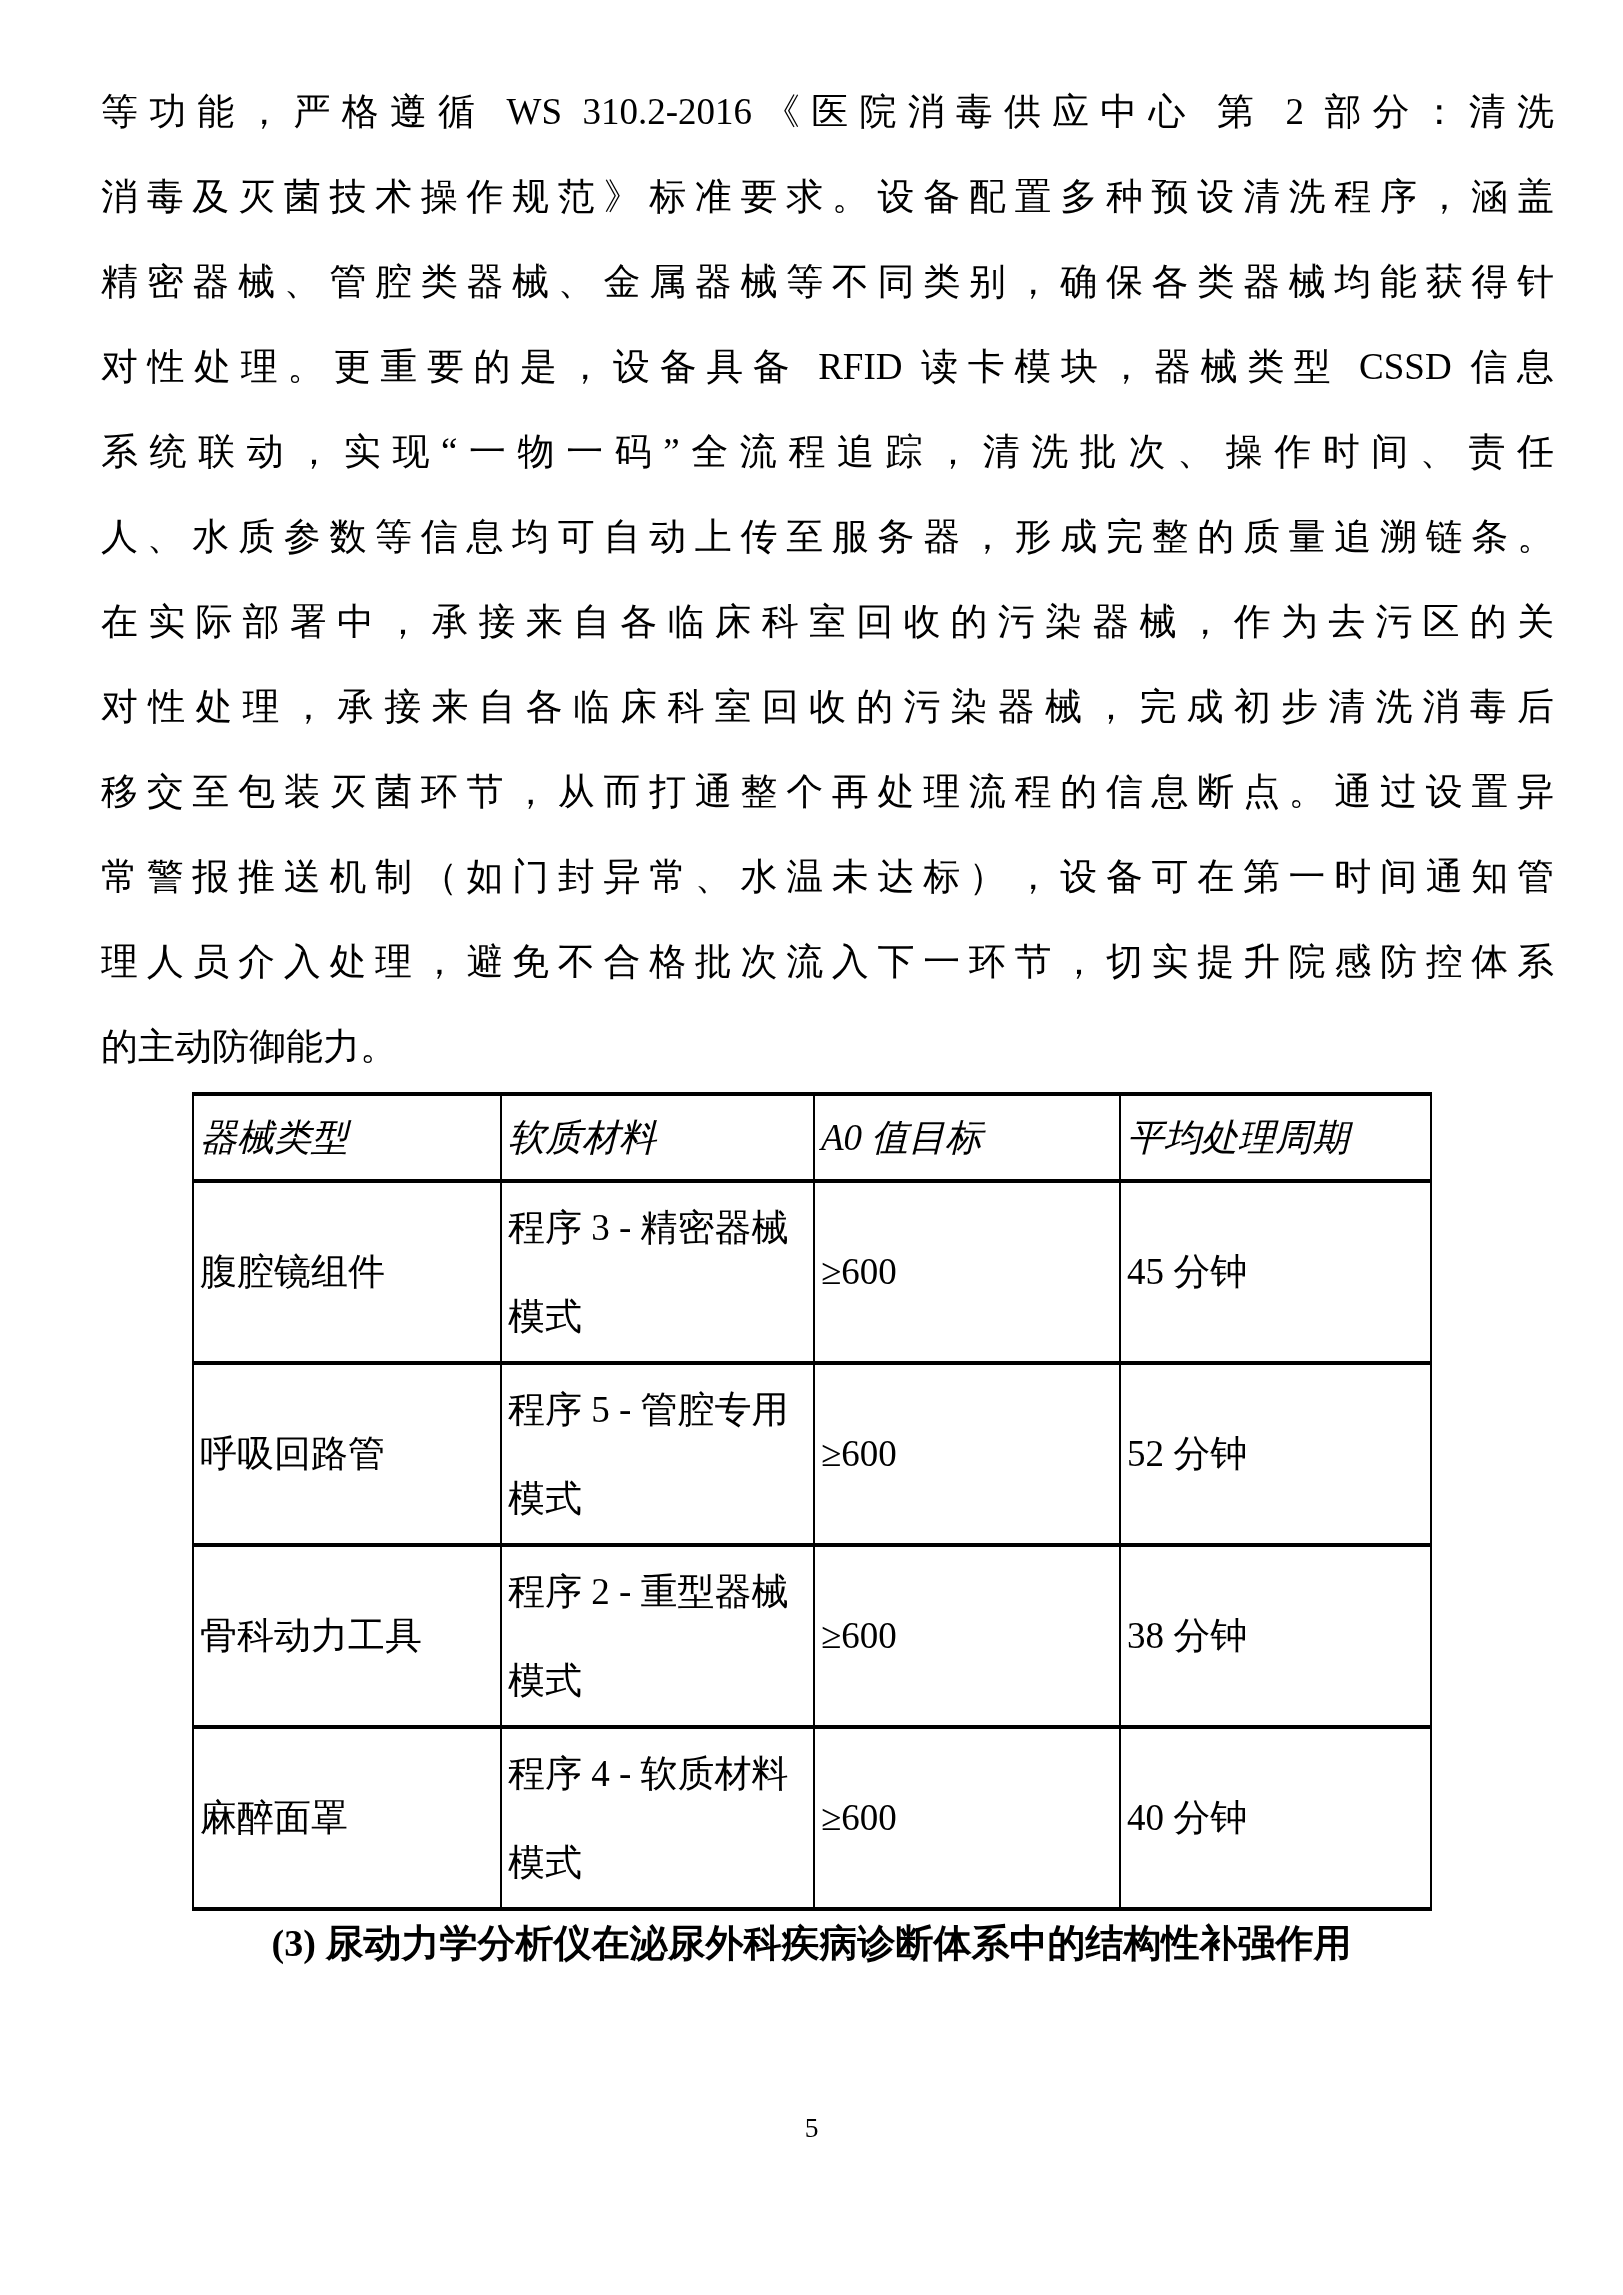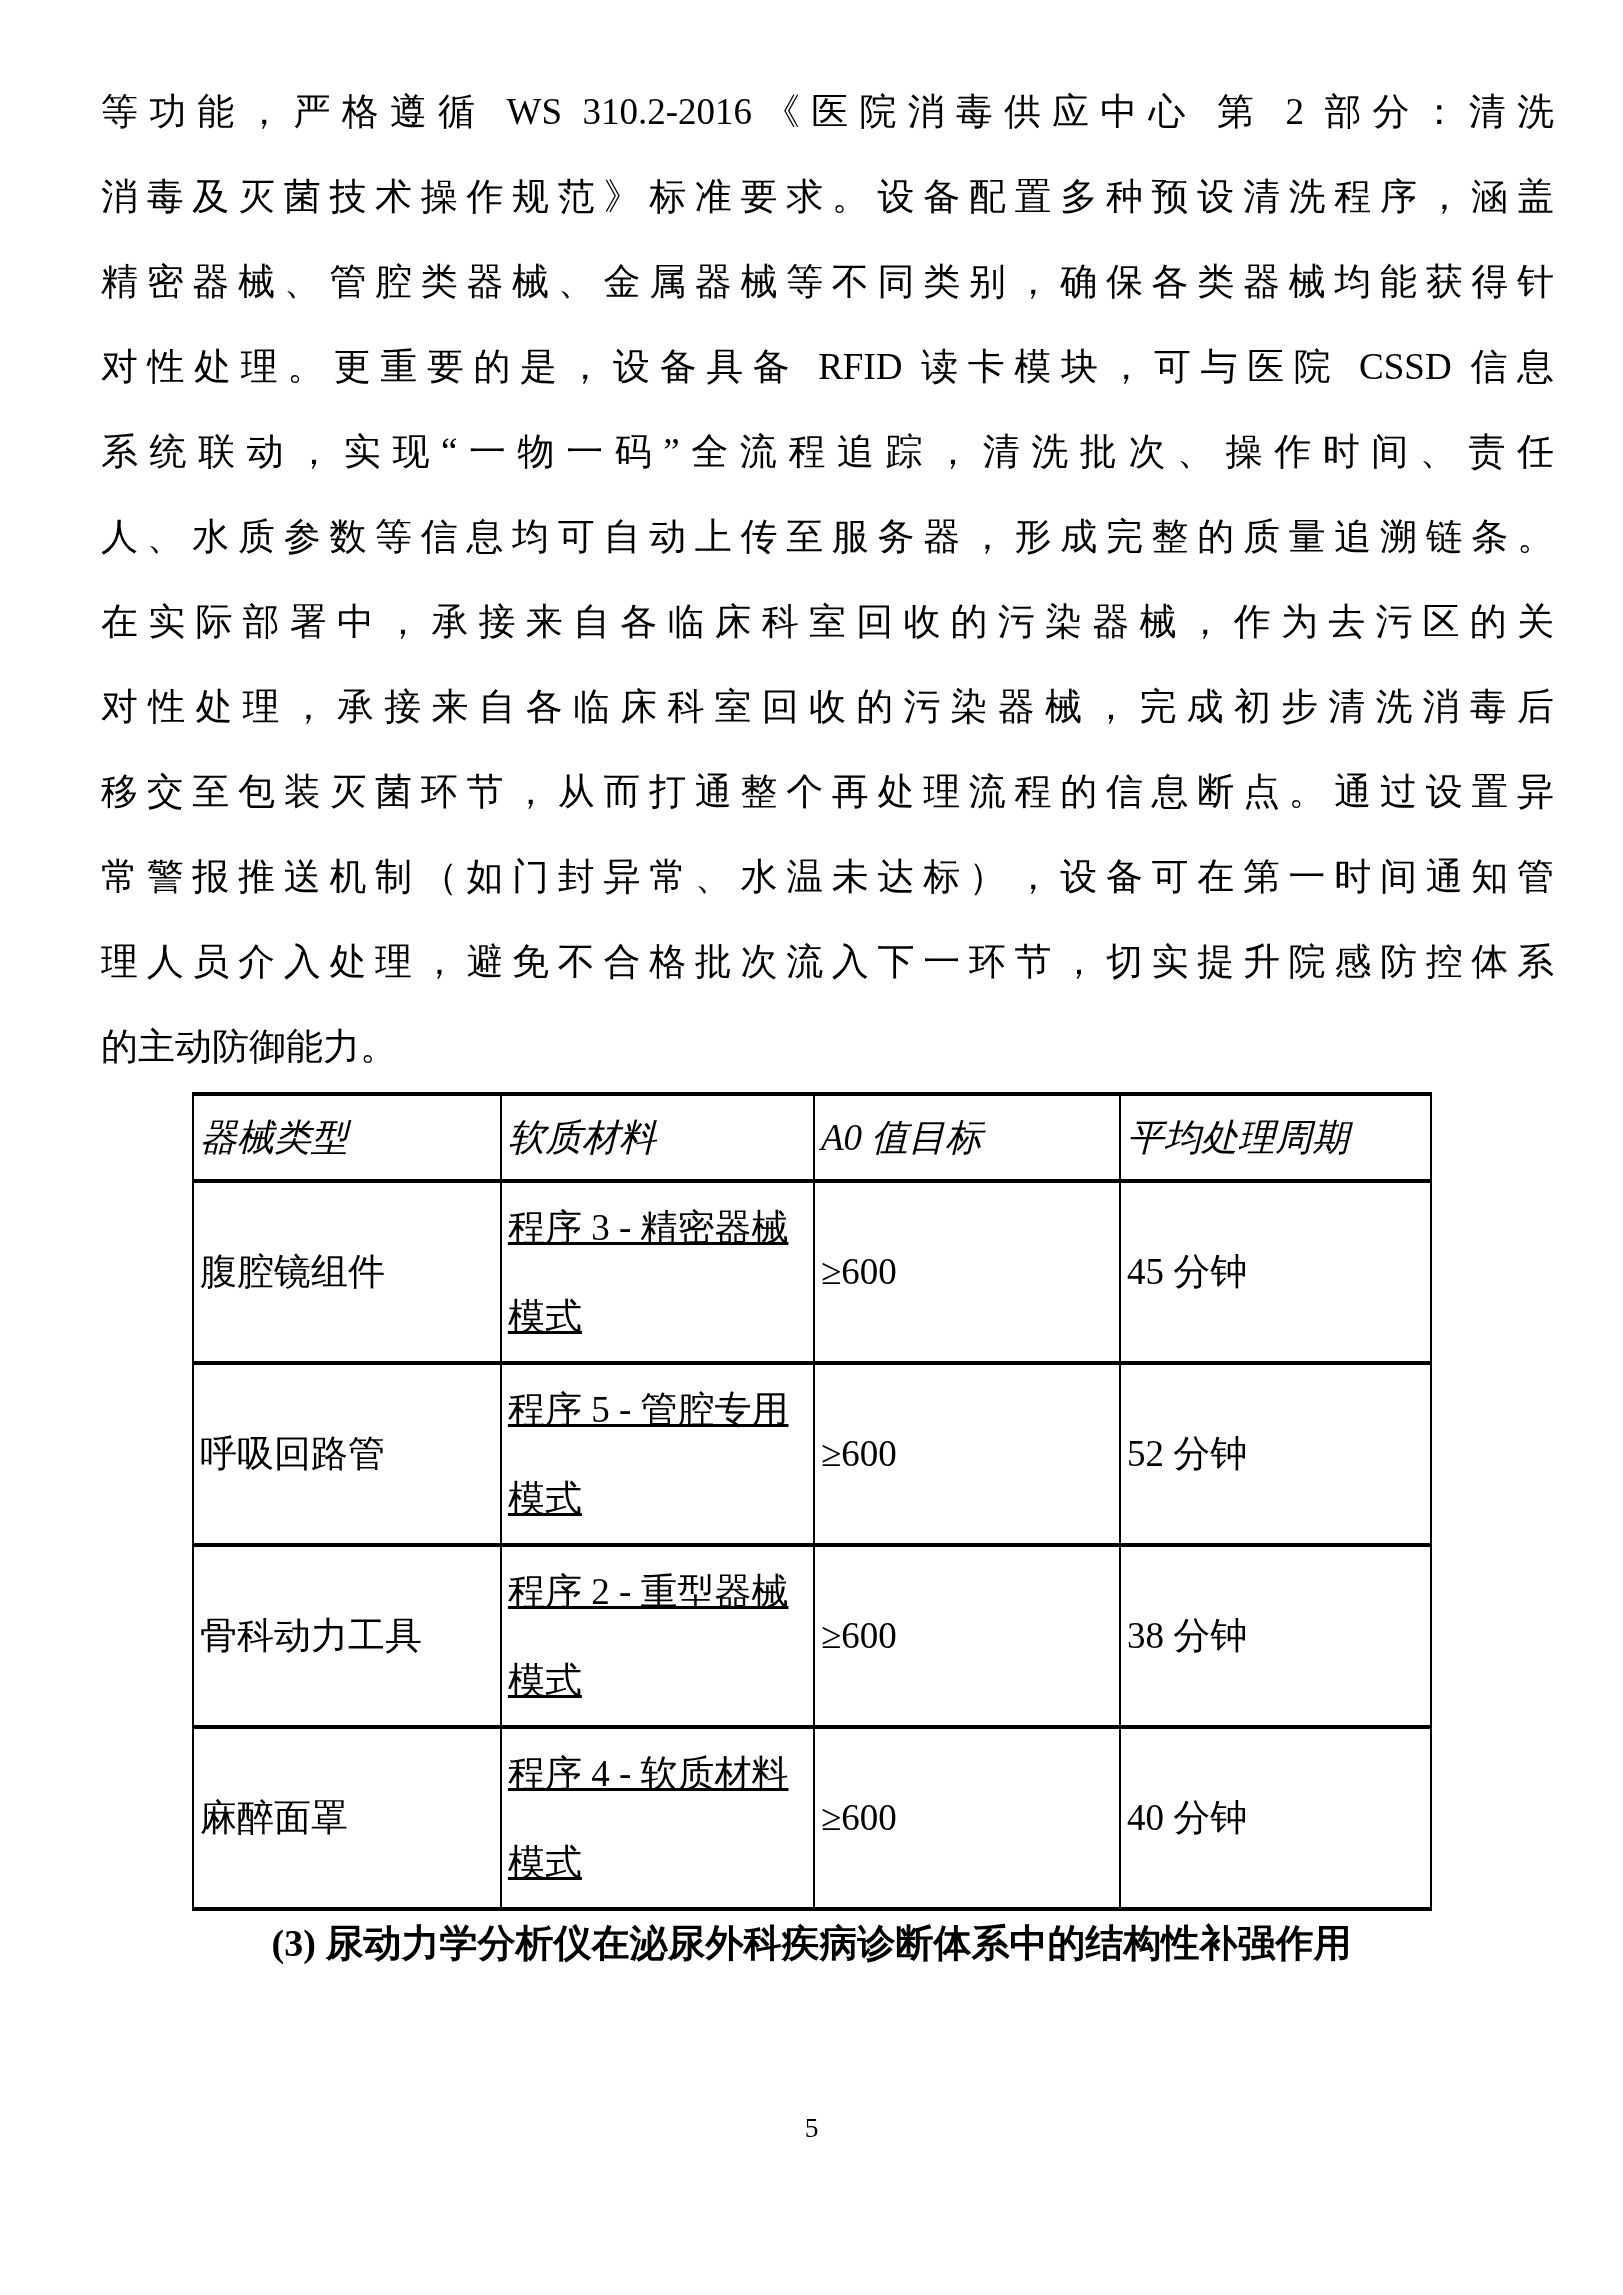--- a/index.html
+++ b/index.html
@@ -48,21 +48,21 @@
     border-right: 2.6px solid #000;
     font-weight: normal;
     text-align: left;
     vertical-align: middle;
     padding: 0 2.6px 0 5.9px;
     overflow: hidden;
   }
   table.spec tr.hdr th { height: 83px; vertical-align: middle; line-height: 46px; font-style: italic; }
   table.spec tr.r { }
   table.spec tr.r td { height: 169px; line-height: 52px; }
-  td.program { white-space: pre-line; line-height: 89px !important; text-decoration: underline; }
+  td.program { white-space: pre-line; line-height: 89px !important; }
   .section-heading {
     position: absolute;
     left: 0;
     top: 1901px;
     width: 1623px;
     text-align: center;
     font-size: 38px;
     font-weight: bold;
     line-height: 85px;
   }
@@ -78,21 +78,21 @@
 </style>
 </head>
 <body>
 
 <div class="page">
 
   <div class="body-text">
     <div class="pline">等功能，严格遵循 WS 310.2-2016《医院消毒供应中心 第 2 部分：清洗</div>
     <div class="pline">消毒及灭菌技术操作规范》标准要求。设备配置多种预设清洗程序，涵盖</div>
     <div class="pline">精密器械、管腔类器械、金属器械等不同类别，确保各类器械均能获得针</div>
-    <div class="pline">对性处理。更重要的是，设备具备 RFID 读卡模块，可与医院 CSSD 信息</div>
+    <div class="pline">对性处理。更重要的是，设备具备 RFID 读卡模块，器械类型 CSSD 信息</div>
     <div class="pline">系统联动，实现“一物一码”全流程追踪，清洗批次、操作时间、责任</div>
     <div class="pline">人、水质参数等信息均可自动上传至服务器，形成完整的质量追溯链条。</div>
     <div class="pline">在实际部署中，承接来自各临床科室回收的污染器械，作为去污区的关</div>
     <div class="pline">对性处理，承接来自各临床科室回收的污染器械，完成初步清洗消毒后</div>
     <div class="pline">移交至包装灭菌环节，从而打通整个再处理流程的信息断点。通过设置异</div>
     <div class="pline">常警报推送机制（如门封异常、水温未达标），设备可在第一时间通知管</div>
     <div class="pline">理人员介入处理，避免不合格批次流入下一环节，切实提升院感防控体系</div>
     <div class="pline last">的主动防御能力。</div>
   </div>
 

